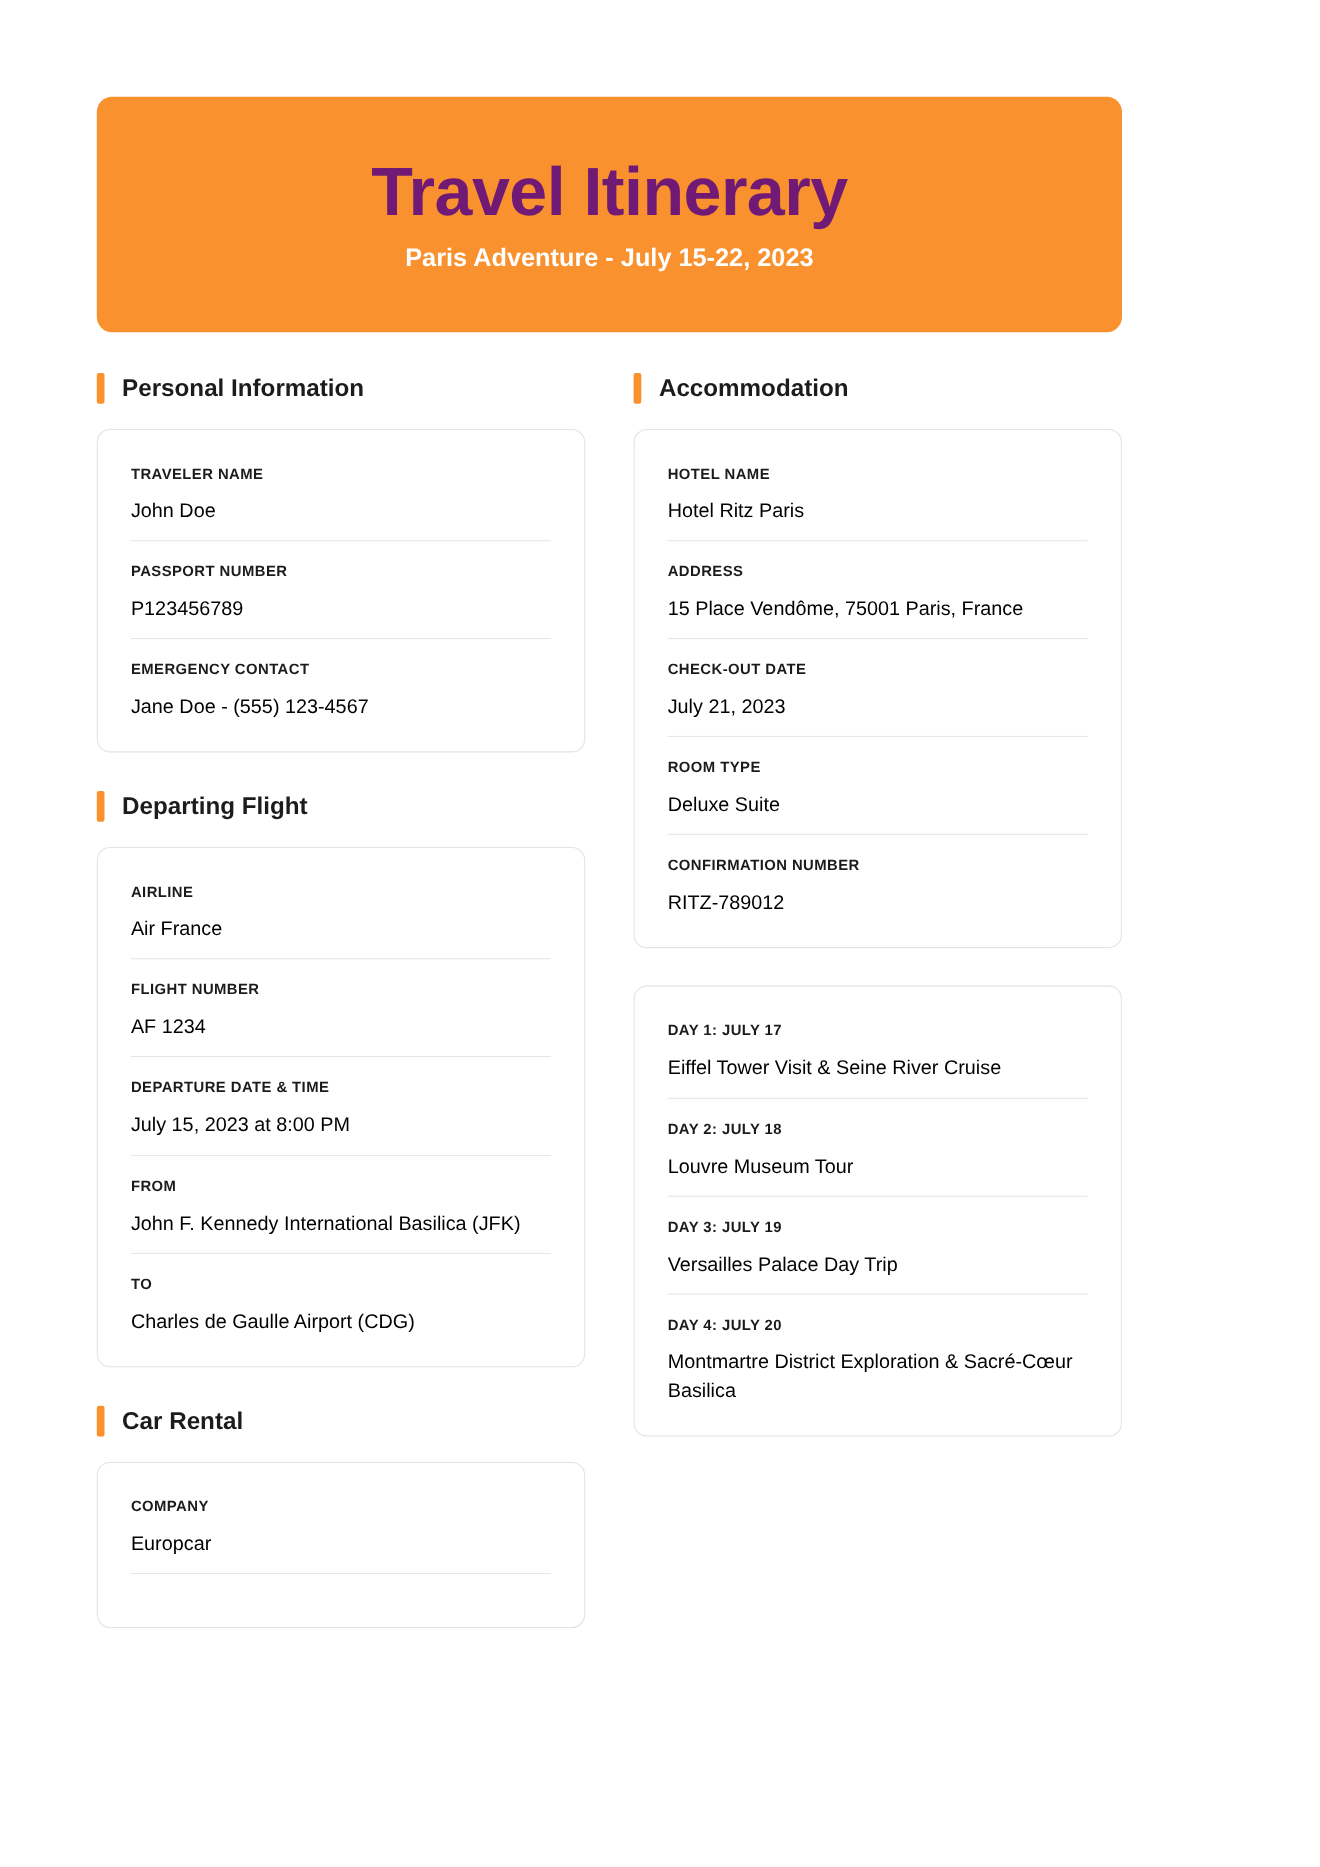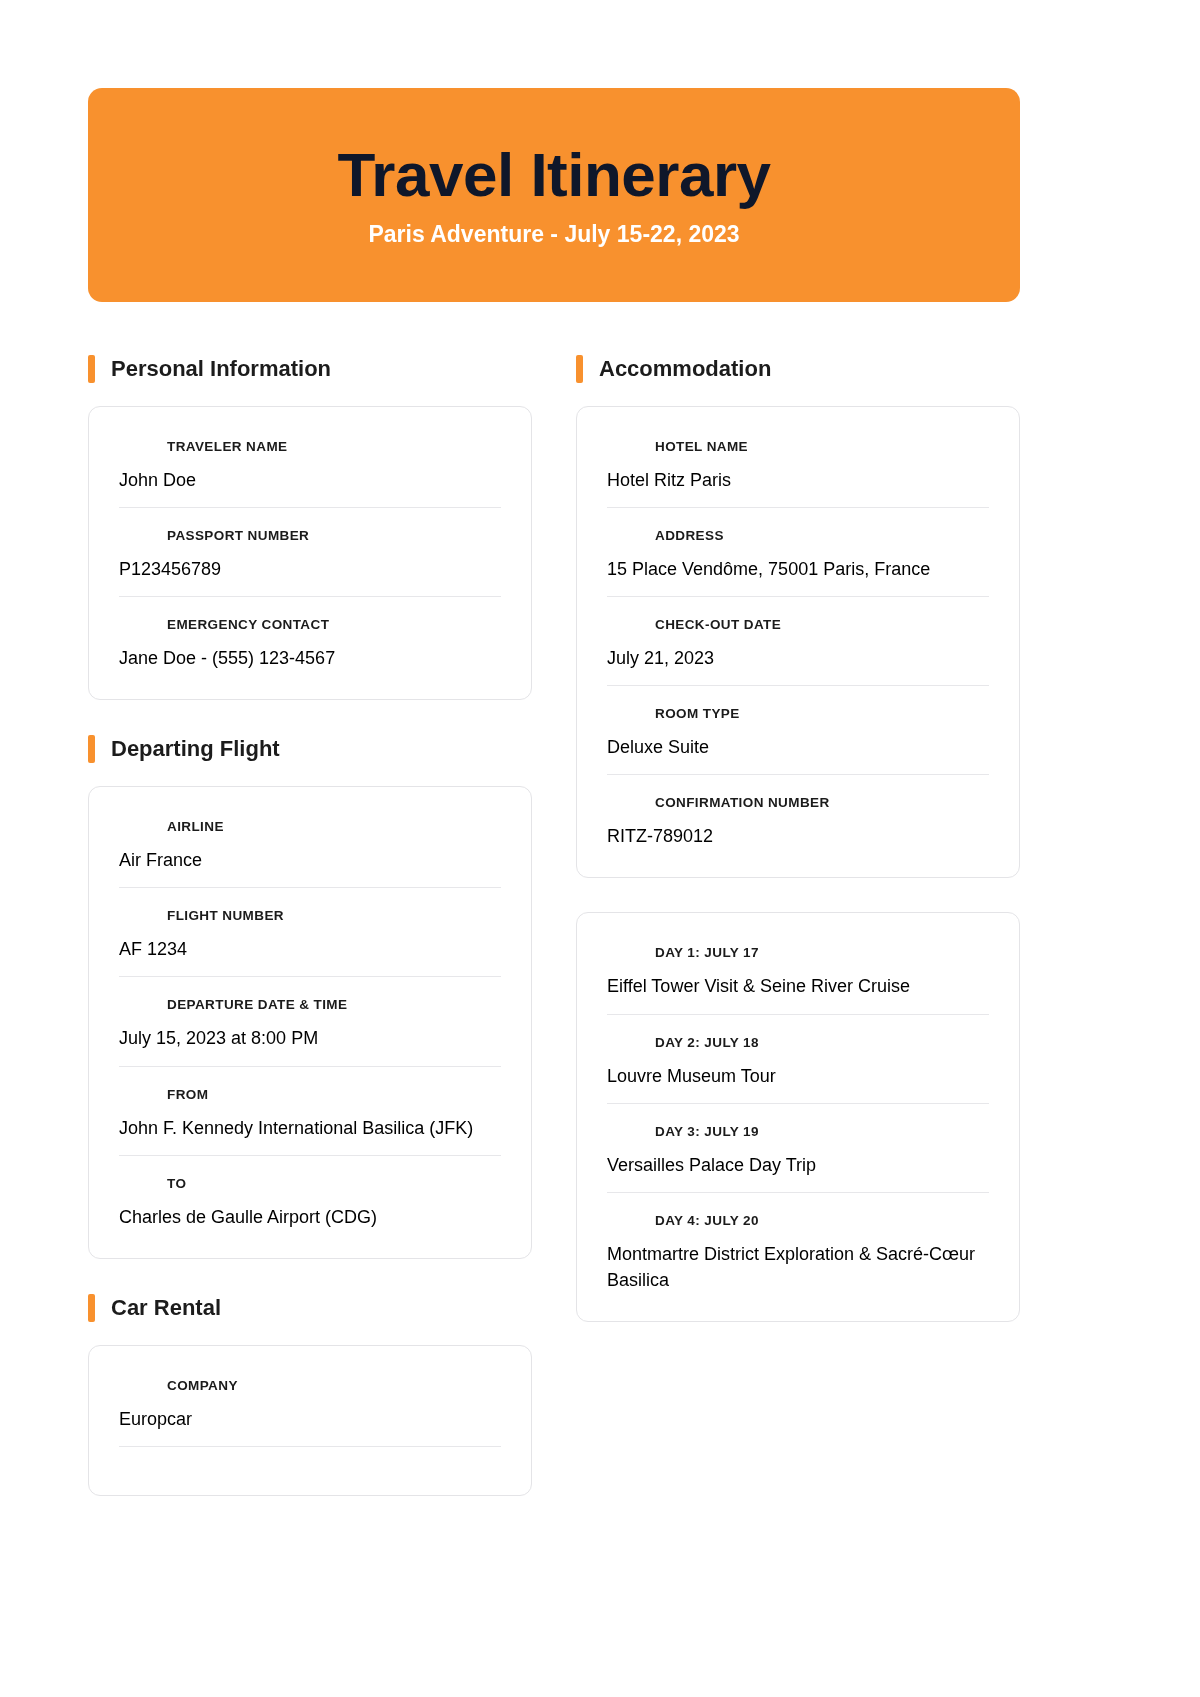--- a/index.html
+++ b/index.html
@@ -28,39 +28,39 @@
     width: 932px;
     height: 214px;
     background: #f8912e;
     border-radius: 14px;
     display: flex;
     flex-direction: column;
     align-items: center;
     justify-content: center;
   }
   .header-title {
-    color: #0f172a;
+    color: #701a75;
     font-size: 62px;
     font-weight: bold;
     line-height: 1.05;
     letter-spacing: -0.5px;
     margin: 0 0 14px 0;
   }
   .header-sub {
     color: #ffffff;
     font-size: 23px;
     font-weight: bold;
     margin: 0;
   }
 
   
   .columns {
     position: absolute;
     left: 88px;
-    top: 354px;
+    top: 338px;
     width: 932px;
     display: flex;
     gap: 44px;
   }
   .col { width: 444px; }
 
   .section-head {
     display: flex;
     align-items: center;
     gap: 16px;
@@ -91,21 +91,20 @@
 
   .field { padding: 6px 0 14px 0; border-bottom: 1px solid #e7e7ea; margin-bottom: 14px; }
   .field:last-child { border-bottom: none; margin-bottom: 0; padding-bottom: 6px; }
   .field-label {
     font-size: 13.5px;
     font-weight: bold;
     letter-spacing: 0.4px;
     color: #1b1b1b;
     text-transform: uppercase;
     margin-bottom: 13px;
-    margin-left: 48px;
   }
   .field-value {
     font-size: 18px;
     color: #000000;
     line-height: 1.45;
   }
 </style>
 </head>
 <body>
 

